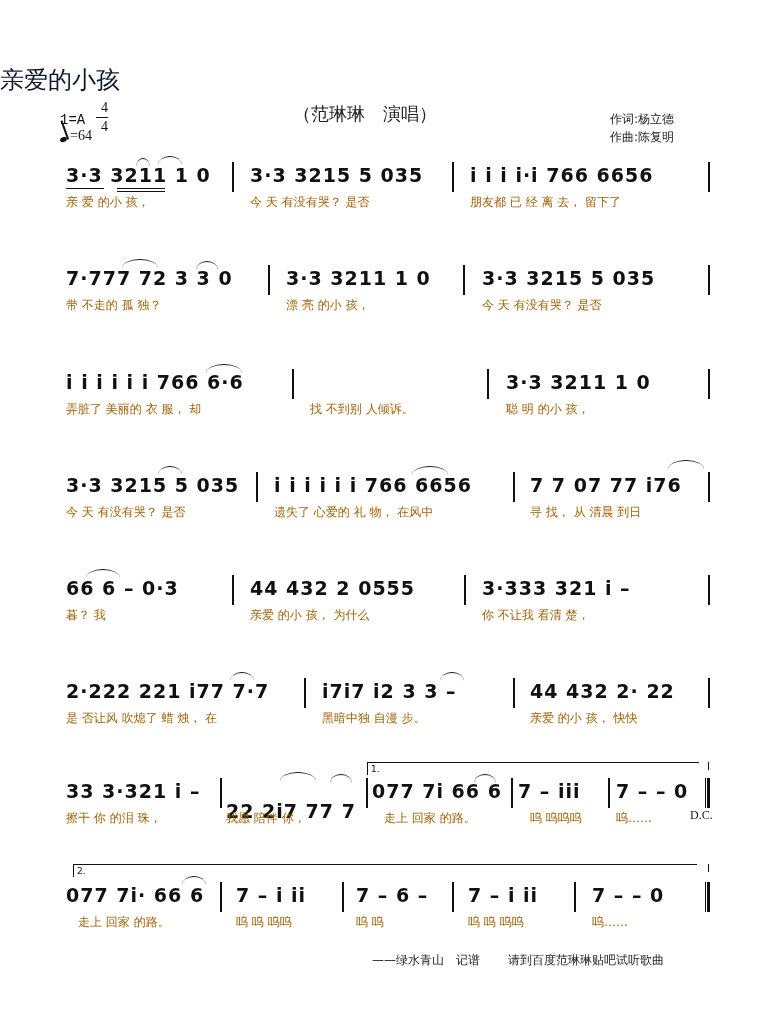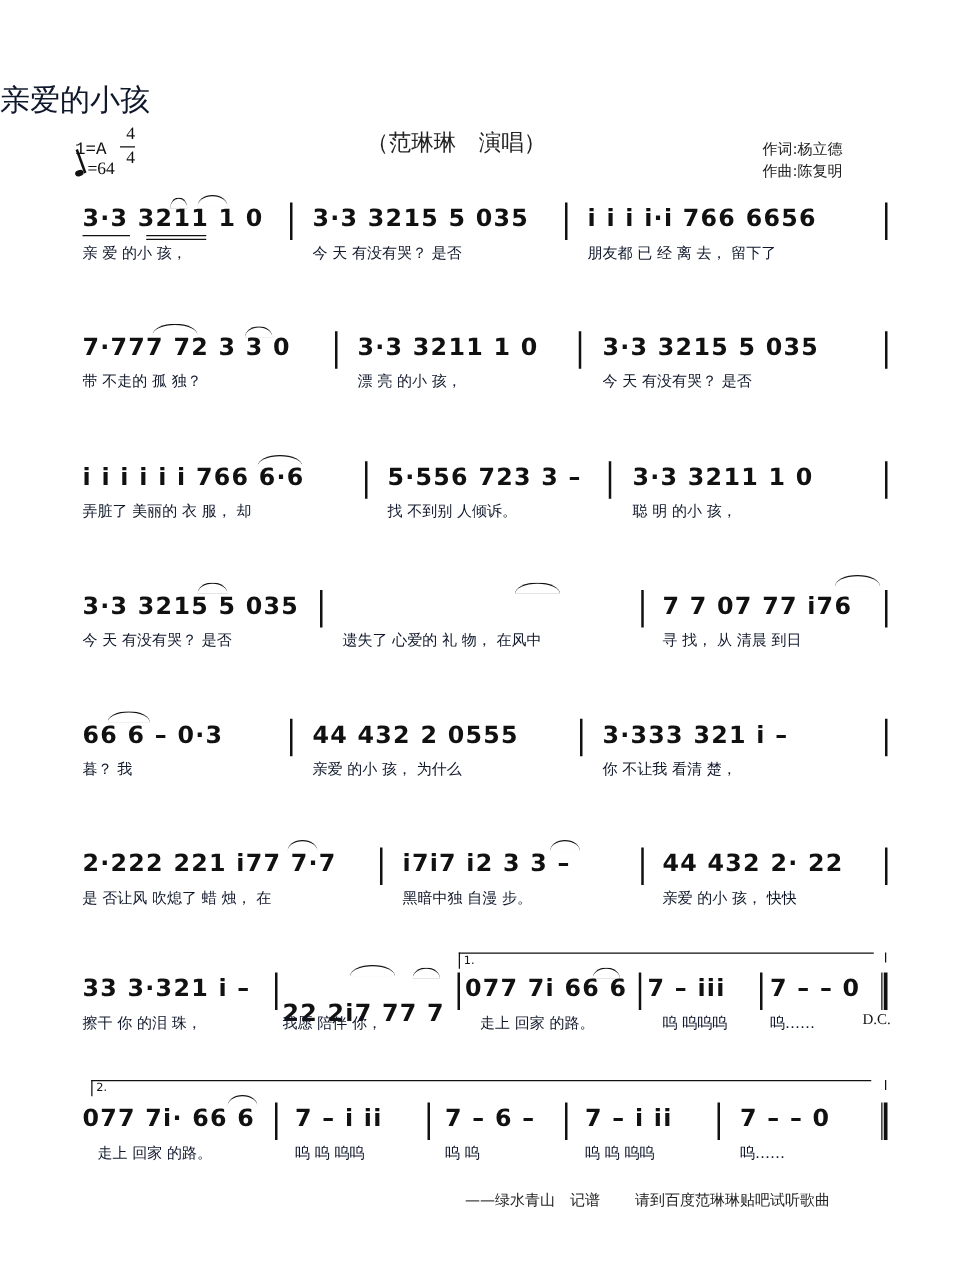--- a/index.html
+++ b/index.html
@@ -8,21 +8,21 @@
   .subtitle{position:absolute;left:0;width:730px;top:102px;text-align:center;font-family:"DejaVu Serif",serif;font-size:18px;color:#222;}
   .credits{position:absolute;left:610px;top:110px;font-size:12px;line-height:18px;color:#222;}
   .key{position:absolute;left:60px;top:112px;font-family:Liberation Mono, monospace;font-size:14px;}
   .timesig{position:absolute;left:96px;top:100px;font-family:"Liberation Serif",serif;font-size:14px;text-align:right;width:12px;line-height:16px;}
   .timesig .line{display:block;border-top:1px solid #111;margin:1px 0;}
   .tempo{position:absolute;left:60px;top:128px;font-family:"Liberation Serif",serif;font-size:14px;}
   .tempo .note{display:inline-block;width:7px;height:5px;background:#111;border-radius:50%;transform:rotate(-20deg);position:relative;top:2px;margin-right:3px;}
   .tempo .stem{position:absolute;left:7px;top:-16px;width:1.5px;height:20px;background:#111;}
   .row{position:absolute;left:0;width:751px;height:80px;}
   .notes{position:absolute;top:4px;white-space:nowrap;font-family:"DejaVu Sans",sans-serif;font-weight:bold;font-size:19px;letter-spacing:1px;}
-  .lyric{position:absolute;top:34px;white-space:nowrap;font-size:12px;color:#0f172a;}
+  .lyric{position:absolute;top:34px;white-space:nowrap;font-size:12px;color:#a16207;}
   .bar{position:absolute;top:2px;width:1.5px;height:30px;background:#111;}
   .dbar{position:absolute;top:2px;width:5px;height:30px;border-left:1.5px solid #111;border-right:3px solid #111;box-sizing:border-box;}
   .ul{position:absolute;height:1.3px;background:#111;}
   .slur{position:absolute;border-top:1.3px solid #111;border-radius:50%/100% 100% 0 0;height:8px;}
   .volta{position:absolute;border-top:1px solid #111;border-left:1px solid #111;height:12px;font-size:9px;padding-left:3px;line-height:12px;}
   .voltaend{position:absolute;width:1px;height:8px;background:#111;}
   .dc{position:absolute;font-family:"Liberation Serif",serif;font-size:12px;}
   .footer{position:absolute;top:952px;font-size:12px;color:#222;white-space:nowrap;}
 </style>
 </head>
@@ -72,33 +72,33 @@
   <div class="lyric" style="left:482px;">今  天   有没有哭？     是否</div>
   <div class="bar" style="left:708px;"></div>
   <div class="slur" style="left:122px;top:-4px;width:36px;"></div>
   <div class="slur" style="left:196px;top:-2px;width:22px;"></div>
 </div>
 
 <div class="row" style="top:367px;">
   <div class="notes" style="left:66px;">i i i   i i i  766  6·6</div>
   <div class="lyric" style="left:66px;">弄脏了   美丽的  衣  服，    却</div>
   <div class="bar" style="left:292px;"></div>
-  <div class="notes" style="left:310px;">5·556  723  3  –</div>
   <div class="lyric" style="left:310px;">找  不到别  人倾诉。</div>
   <div class="bar" style="left:487px;"></div>
   <div class="notes" style="left:506px;">3·3   3211   1   0</div>
   <div class="lyric" style="left:506px;">聪  明    的小  孩，</div>
   <div class="bar" style="left:708px;"></div>
   <div class="slur" style="left:206px;top:-3px;width:36px;"></div>
 </div>
 
 <div class="row" style="top:470px;">
   <div class="notes" style="left:66px;">3·3  3215  5  035</div>
   <div class="lyric" style="left:66px;">今  天  有没有哭？    是否</div>
   <div class="bar" style="left:256px;"></div>
+  <div class="notes" style="left:274px;">i i i   i i i  766   6656</div>
   <div class="lyric" style="left:274px;">遗失了   心爱的  礼  物，   在风中</div>
   <div class="bar" style="left:513px;"></div>
   <div class="notes" style="left:530px;">7  7  07  77  i76</div>
   <div class="lyric" style="left:530px;">寻  找，  从  清晨  到日</div>
   <div class="bar" style="left:708px;"></div>
   <div class="slur" style="left:158px;top:-4px;width:24px;"></div>
   <div class="slur" style="left:412px;top:-4px;width:36px;"></div>
   <div class="slur" style="left:668px;top:-10px;width:36px;"></div>
 </div>
 

